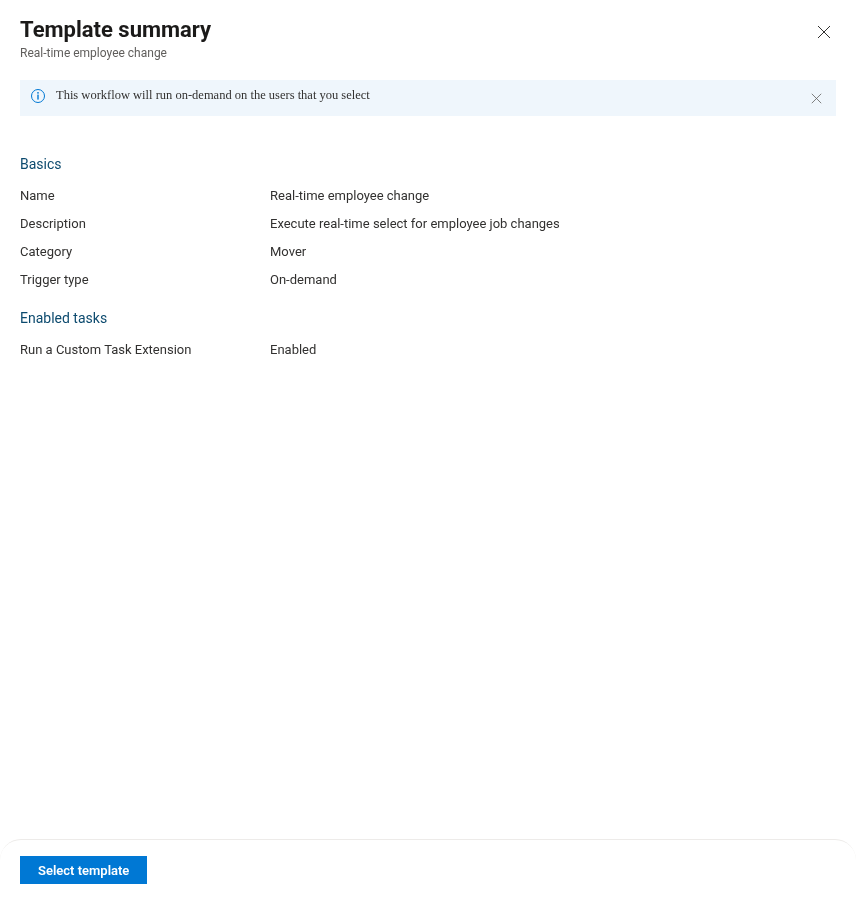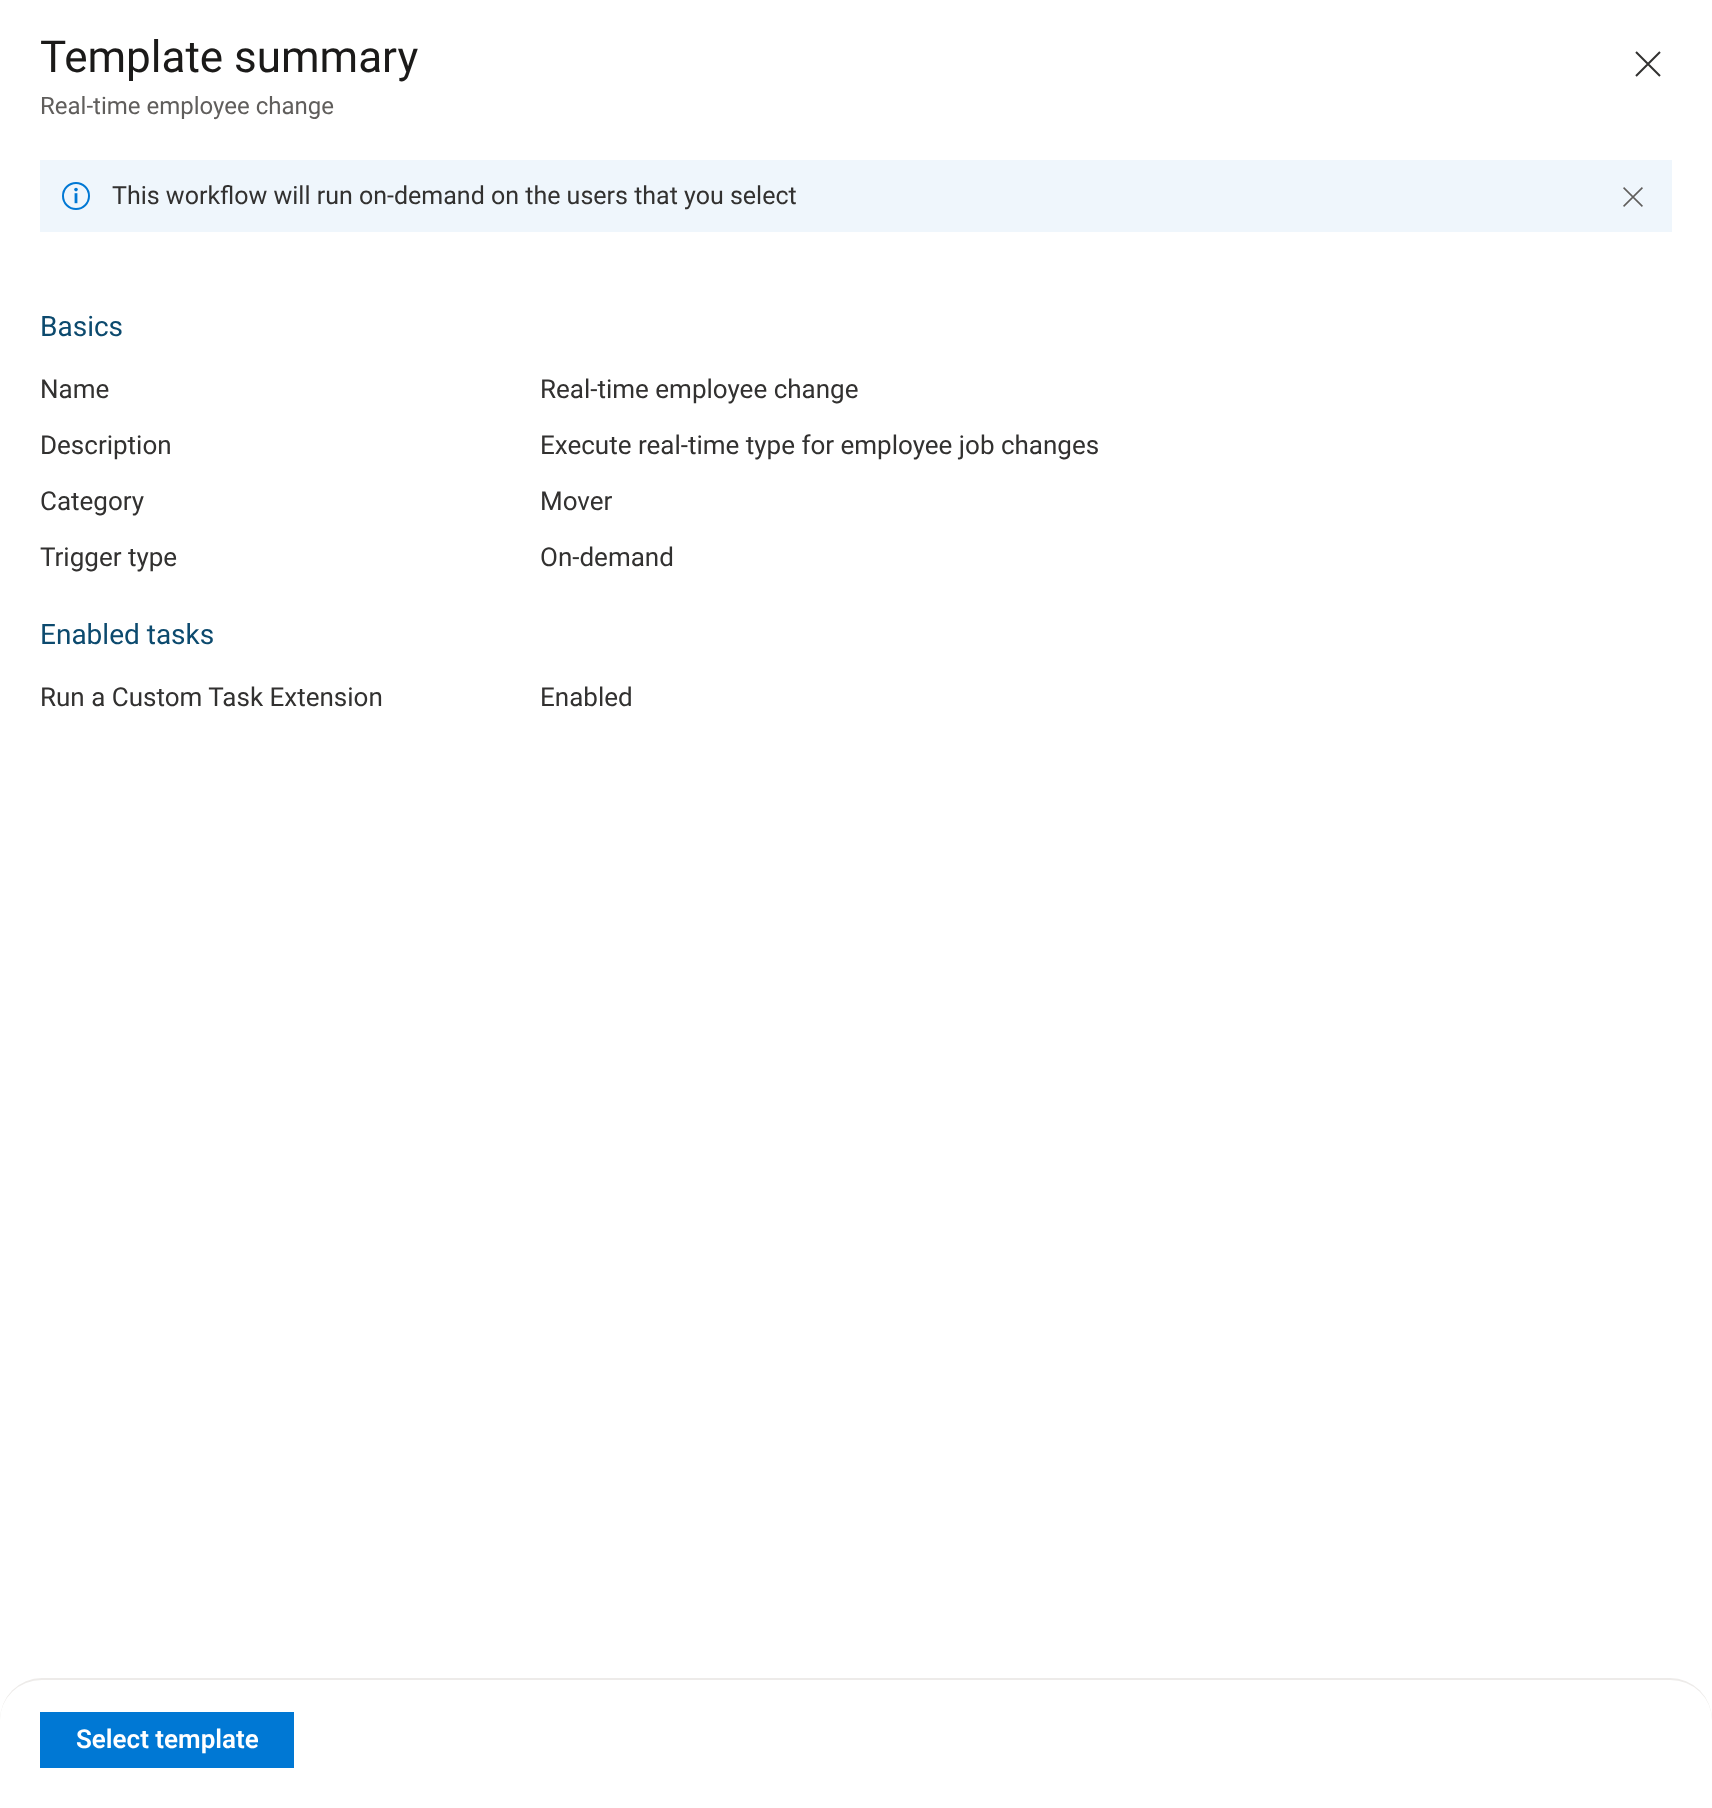--- a/index.html
+++ b/index.html
@@ -16,21 +16,21 @@
       display: flex;
       flex-direction: column;
       height: 100%;
     }
     .header {
       padding: 16px 20px 12px 20px;
       position: relative;
     }
     .title {
       font-size: 22px;
-      font-weight: 400;
+      font-weight: 700;
       line-height: 28px;
       color: #1b1a19;
     }
     .subtitle {
       font-size: 12px;
       color: #605e5c;
       margin-top: 2px;
     }
     .close-btn {
       position: absolute;
@@ -46,24 +46,24 @@
       background: transparent;
       border: none;
     }
 
     .info-bar {
       margin: 8px 20px 0 20px;
       background: #eff6fc;
       border-left: 0;
       padding: 8px 10px;
       display: flex;
-      align-items: center;
       font-size: 12.5px;
       color: #323130;
       position: relative;
+      font-family: Liberation Serif, serif;
     }
     .info-icon {
       flex: 0 0 auto;
       width: 16px;
       height: 16px;
       margin-right: 10px;
       color: #0078d4;
     }
     .info-text { flex: 1 1 auto; }
     .info-close {
@@ -165,21 +165,21 @@
   <div class="content">
 
     <div class="section-heading">Basics</div>
 
     <div class="kv-row">
       <div class="kv-label">Name</div>
       <div class="kv-value">Real-time employee change</div>
     </div>
     <div class="kv-row">
       <div class="kv-label">Description</div>
-      <div class="kv-value">Execute real-time type for employee job changes</div>
+      <div class="kv-value">Execute real-time select for employee job changes</div>
     </div>
     <div class="kv-row">
       <div class="kv-label">Category</div>
       <div class="kv-value">Mover</div>
     </div>
     <div class="kv-row">
       <div class="kv-label">Trigger type</div>
       <div class="kv-value">On-demand</div>
     </div>
 

